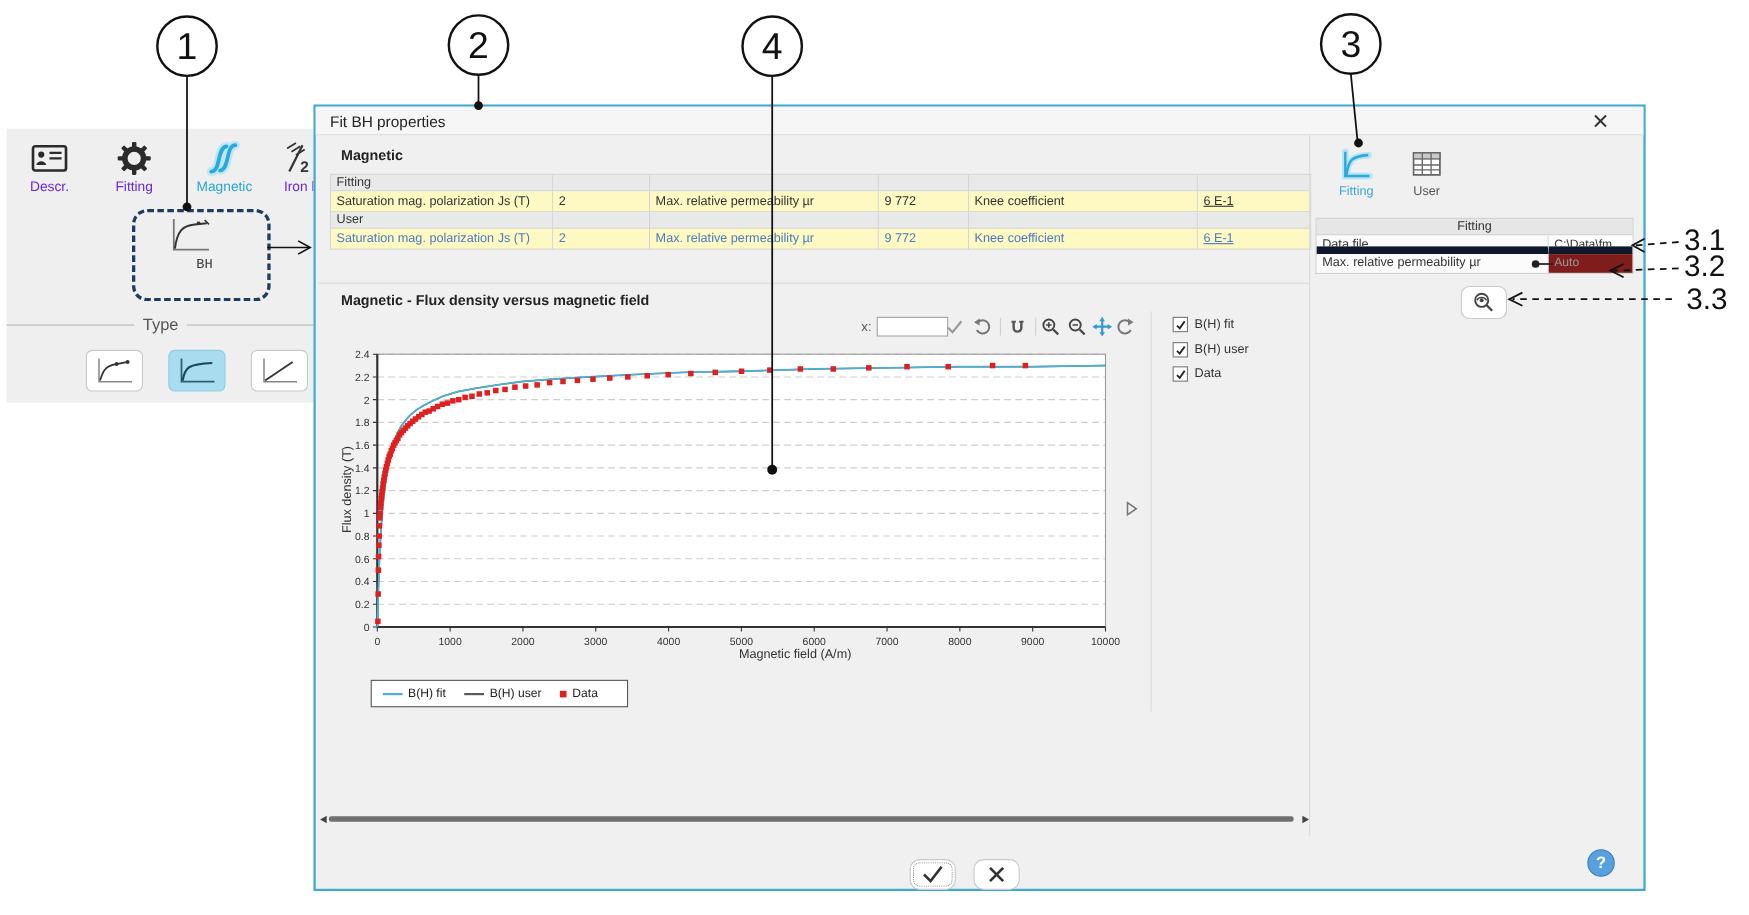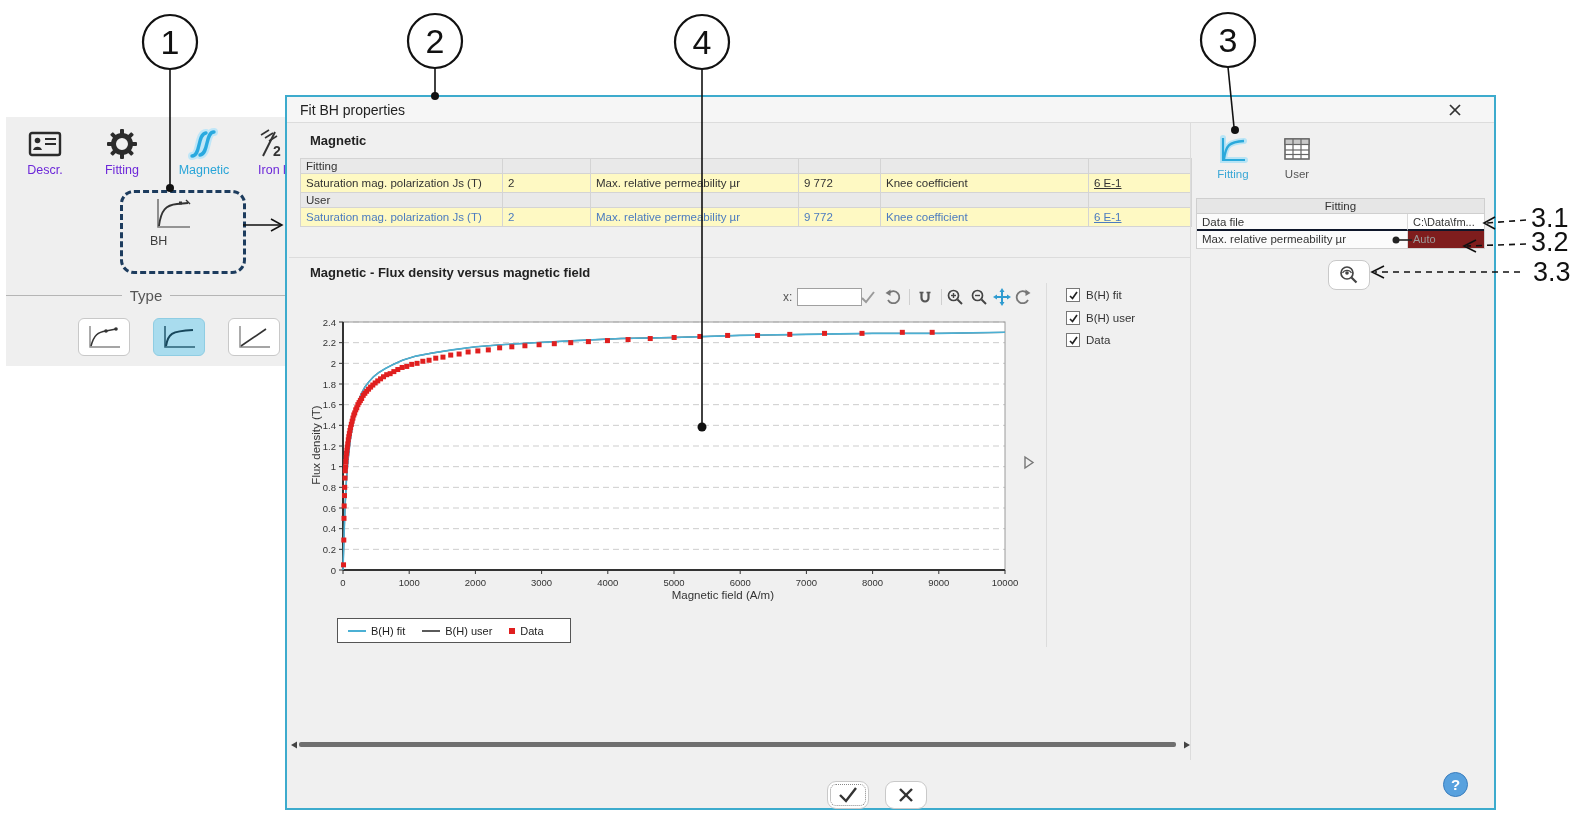--- a/index.html
+++ b/index.html
@@ -4,21 +4,21 @@
 <style>
   html,body{margin:0;padding:0;background:#fff;}
   .canvas{position:relative;width:1590px;height:832px;background:#ffffff;
     font-family:"Liberation Sans","DejaVu Sans",sans-serif;overflow:hidden;}
   
   .left-panel{position:absolute;left:6px;top:117px;width:280px;height:249px;background:#efefef;overflow:hidden;}
   .tool-item{position:absolute;top:10px;width:70px;text-align:center;cursor:pointer;}
   .tool-item .ticon{height:34px;display:flex;align-items:center;justify-content:center;}
   .tool-item .tlabel{font-size:12.5px;color:#6d28d9;margin-top:2px;white-space:nowrap;}
   .tlabel.active{color:#29a5d8;}
-  .bh-item{position:absolute;left:144px;top:78px;width:72px;cursor:pointer;}
+  .bh-item{position:absolute;left:144px;top:78px;width:72px;text-align:center;cursor:pointer;font-family:Liberation Mono, monospace;}
   .bh-item .tlabel{font-size:12.5px;color:#3c3c3c;margin-top:1px;}
   .dashed-box{position:absolute;left:114px;top:73px;width:120px;height:78px;border:3px dashed #1d3c5e;border-radius:14px;}
   .type-divider{position:absolute;left:0;top:170px;width:280px;display:flex;align-items:center;}
   .type-divider .line{flex:1;border-top:1px solid #b5b5b5;}
   .type-divider .txt{padding:0 8px;font-size:15px;color:#555;}
   .type-btn{position:absolute;top:201px;width:52px;height:38px;background:#fff;border:1px solid #c8c8c8;border-radius:6px;
     display:flex;align-items:center;justify-content:center;cursor:pointer;box-sizing:border-box;}
   .type-btn.selected{background:#a9dcee;border-color:#8fcde3;}
   
   .dialog{position:absolute;left:285px;top:95px;width:1211px;height:715px;border:2px solid #3dabcd;background:#f0f0f0;box-sizing:border-box;}
@@ -49,21 +49,21 @@
   .lsq{width:6px;height:6px;}
   
   .cbx-row{position:absolute;display:flex;align-items:center;gap:6px;cursor:pointer;}
   .cbx{width:12px;height:12px;background:#fff;border:1px solid #777;display:flex;align-items:center;justify-content:center;}
   .cbx-row .clabel{font-size:11.5px;color:#333;}
   
   .side-tab-label{position:absolute;font-size:11.5px;text-align:center;}
   .stable{position:absolute;left:909px;top:101px;width:287px;border:1px solid #cfcfcf;font-size:11.5px;color:#333;}
   .stable .shead{background:#e6e6e6;text-align:center;height:14px;line-height:14px;border-bottom:1px solid #cfcfcf;font-size:11.5px;}
   .srow{display:grid;grid-template-columns:211px 76px;}
-  .srow>div{border-bottom:2px solid #0f172a;height:17px;line-height:17px;padding-left:5px;white-space:nowrap;overflow:hidden;box-sizing:border-box;}
+  .srow>div{border-bottom:7px solid #0f172a;height:17px;line-height:17px;padding-left:5px;white-space:nowrap;overflow:hidden;box-sizing:border-box;}
   .srow>div:first-child{background:#fbfbfb;border-right:1px solid #d9d9d9;}
   .srow .val{background:#ffffff;font-size:11px;}
   .srow .val.disabled{background:#7f1d1d;color:#9a9a9a;}
   .srow:last-child>div{border-bottom:none;}
   .magnify-btn{position:absolute;left:1041px;top:163px;width:40px;height:28px;background:#fff;border:1px solid #c9c9c9;border-radius:8px;
     display:flex;align-items:center;justify-content:center;cursor:pointer;}
   
   .hscroll-thumb{position:absolute;left:12px;top:645px;width:877px;height:5px;background:#6f6f6f;border-radius:2px;cursor:pointer;}
   
   .dlg-btn{position:absolute;top:684px;width:42px;height:28px;background:#fff;border:1px solid #c9c9c9;border-radius:9px;

